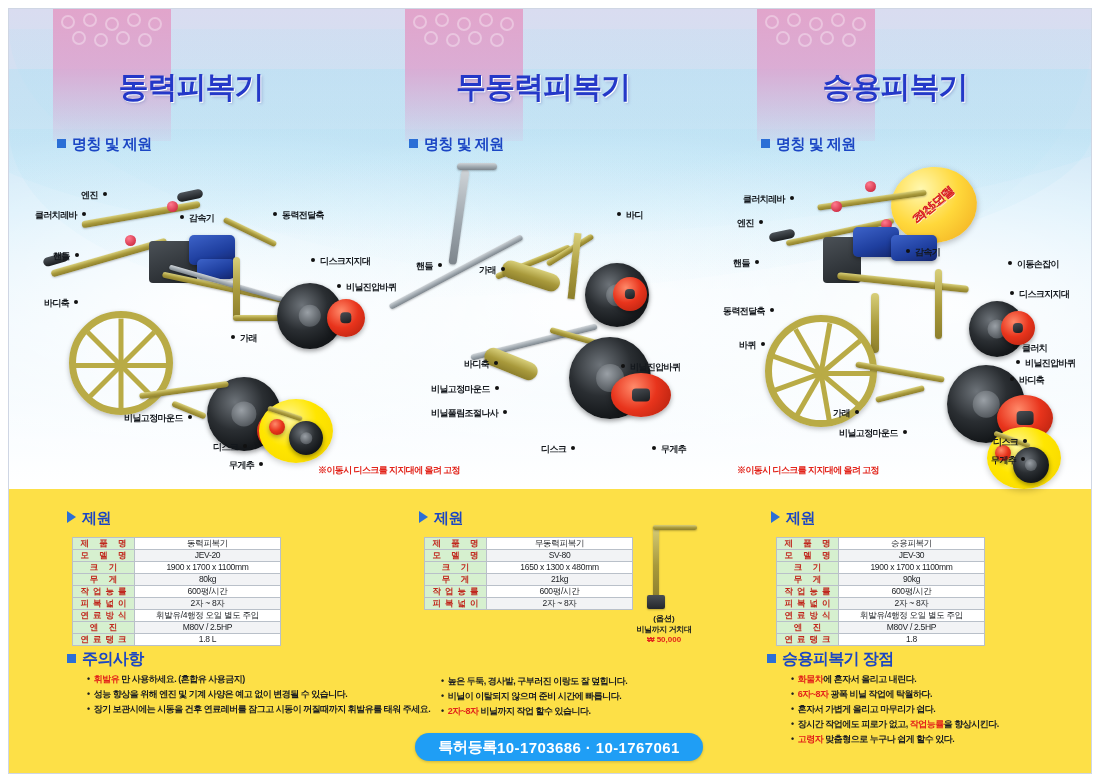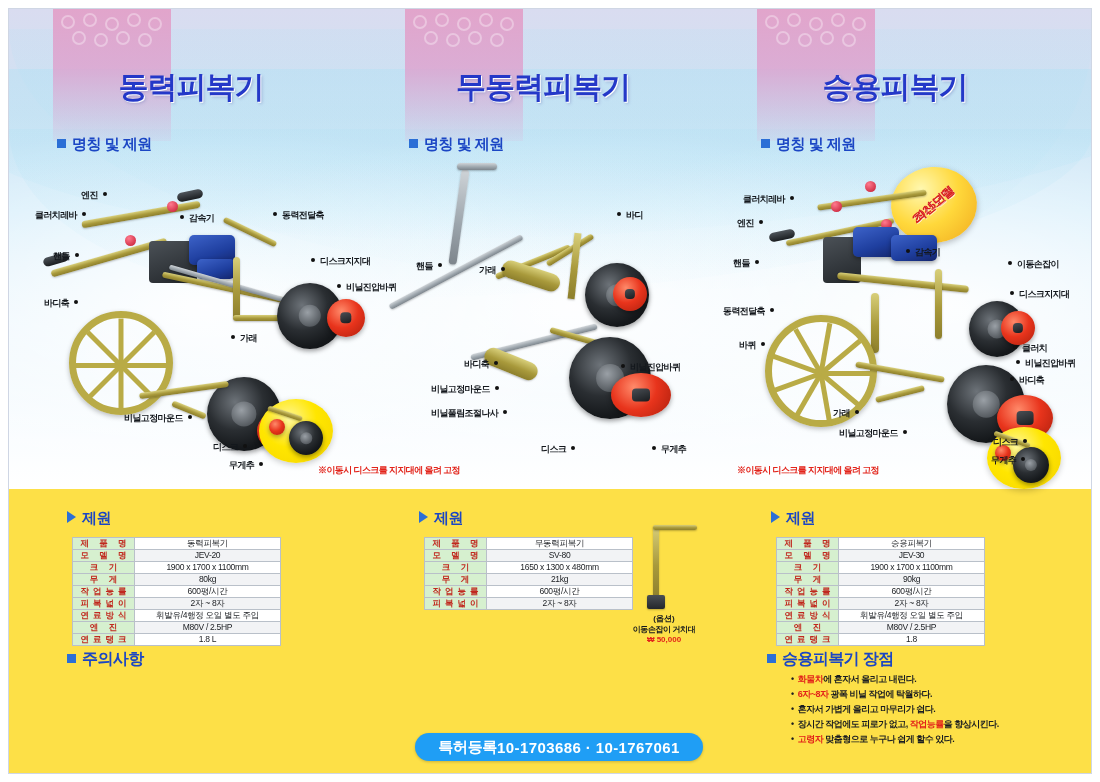--- a/index.html
+++ b/index.html
@@ -430,20 +430,25 @@
             <tr>
               <td class="k">연료탱크</td>
               <td class="v">1.8 L</td>
             </tr>
           </tbody>
       </table>
 
       <div class="note-head" style="left:52px;top:640px;">
         <span class="sq"></span><span>주의사항</span>
       </div>
+      <ul class="note-list" style="left:72px;top:663px;">
+          <li><span class="hl">휘발유</span> 만 사용하세요. (혼합유 사용금지)</li>
+          <li>성능 향상을 위해 엔진 및 기계 사양은 예고 없이 변경될 수 있습니다.</li>
+          <li>장기 보관시에는 시동을 건후 연료레버를 잠그고 시동이 꺼질때까지 휘발유를 태워 주세요.</li>
+        </ul>
     </div>
 
     <div class="col c2">
       <div class="col-title">무동력피복기</div>
       <div class="subhead">
         <span class="sq"></span><span>명칭 및 제원</span>
       </div>
 
       <div class="photo">
         <div class="mach">
@@ -515,24 +520,29 @@
           </tbody>
       </table>
 
       <div class="opt" style="left:248px;top:510px;width:98px;">
         <div class="ostand">
           <div class="bar" style="left:16px;top:6px;width:6px;height:74px;"></div>
           <div class="bar" style="left:16px;top:6px;width:44px;height:5px;"></div>
           <div class="bar dark" style="left:10px;top:76px;width:18px;height:14px;border-radius:2px;"></div>
         </div>
         <div class="t1">(옵션)</div>
-        <div class="t2">이동손잡이 거치대</div>
+        <div class="t2">비닐까지 거치대</div>
         <div class="t3">₩ 50,000</div>
       </div>
 
+      <ul class="note-list" style="left:74px;top:665px;">
+          <li>높은 두둑, 경사밭, 구부러진 이랑도 잘 덮힙니다.</li>
+          <li>비닐이 이탈되지 않으며 준비 시간에 빠릅니다.</li>
+          <li><span class="hl">2자~8자</span> 비닐까지 작업 할수 있습니다.</li>
+        </ul>
     </div>
 
     <div class="col c3">
       <div class="col-title">승용피복기</div>
       <div class="subhead">
         <span class="sq"></span><span>명칭 및 제원</span>
       </div>
 
       <div class="badge2025" style="left:172px;top:158px;">
         <span><span>2025년형</span><br><span>최신모델</span></span>

